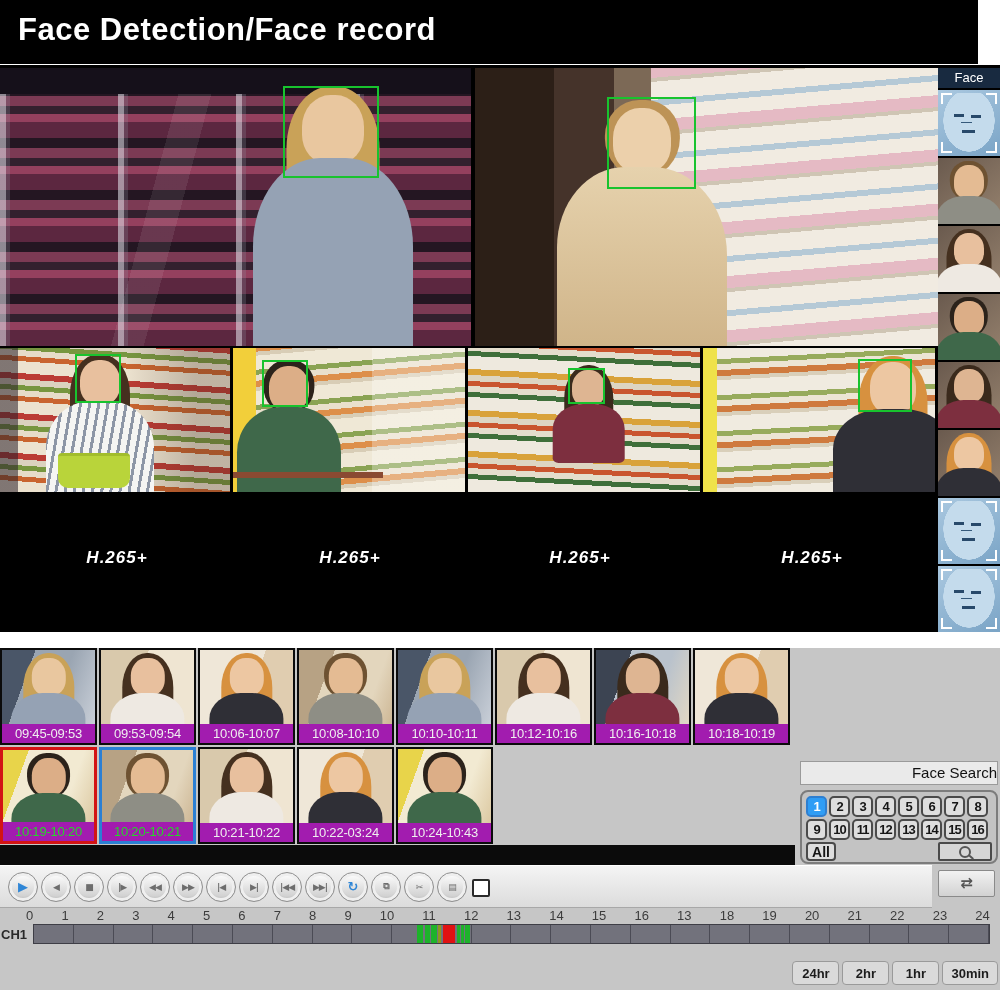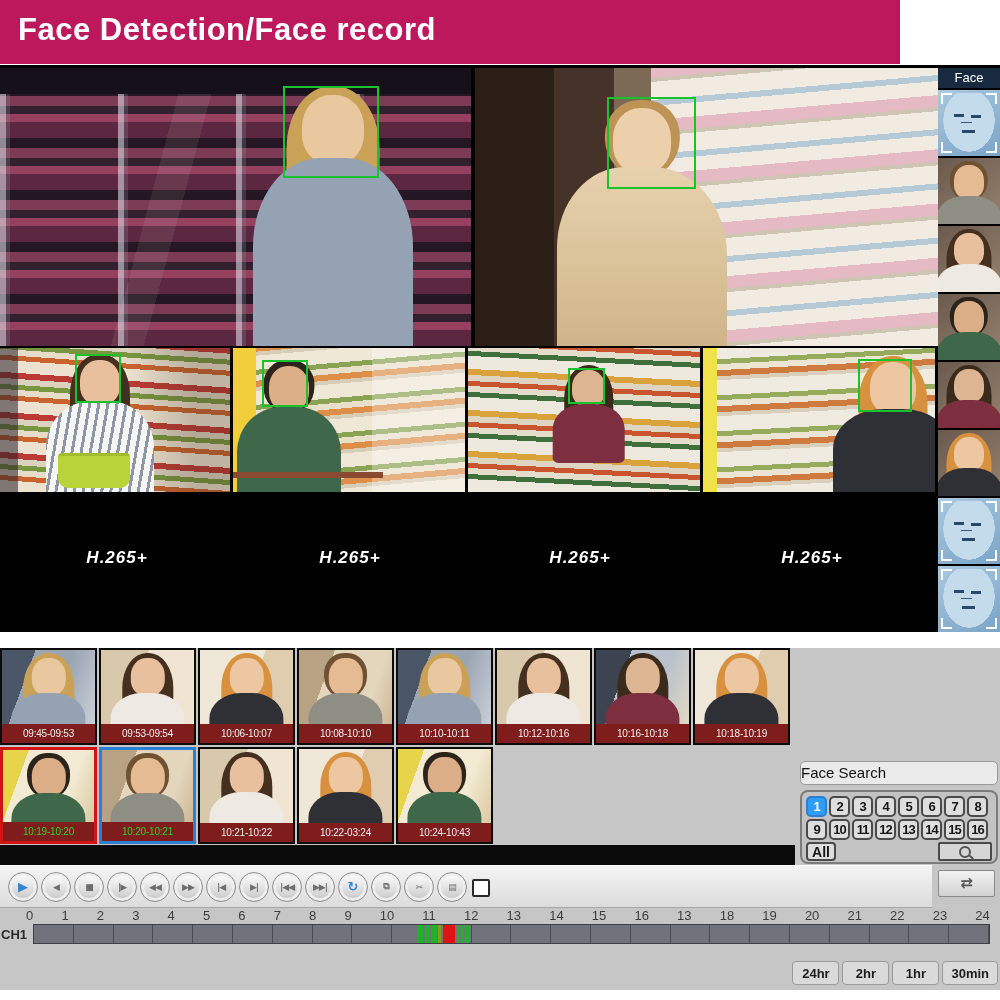--- a/index.html
+++ b/index.html
@@ -1,20 +1,20 @@
 <!DOCTYPE html>
 <html><head>
 <meta charset="utf-8">
 <style>
   html,body{margin:0;padding:0;background:#fff}
   .stage{position:relative;width:1000px;height:1000px;background:#fff;overflow:hidden;
          font-family:"Liberation Sans","DejaVu Sans",sans-serif;}
 
   
-  .banner{position:absolute;left:0;top:0;width:900px;height:64px;background:#be185d}
+  .banner{position:absolute;left:0;top:0;width:978px;height:64px;background:#000000}
   .banner h1{margin:0;padding:12px 0 0 18px;font-size:31px;font-weight:bold;color:#fff;letter-spacing:.5px}
 
   
   .monitor{position:absolute;left:0;top:65px;width:1000px;height:567px;background:#000}
   .view{position:absolute;overflow:hidden;background:#222}
   .v1{left:0;top:3px;width:471px;height:278px}
   .v2{left:475px;top:3px;width:463px;height:278px}
   .v3{left:0;top:283px;width:230px;height:144px}
   .v4{left:233px;top:283px;width:232px;height:144px}
   .v5{left:468px;top:283px;width:232px;height:144px}
@@ -118,21 +118,21 @@
   .cell.sel-blue{border:3px solid #2b7fd4}
   .photo{height:74px;position:relative;overflow:hidden;
     background:linear-gradient(110deg,#b7a284 0 30%,#e3d6bd 30% 75%,#cdb795)}
   .photo.p-green-man{background:linear-gradient(110deg,#e8d44a 0 22%,#f2ead2 22% 70%,#dcc9a2)}
   .photo.p-redhead{background:linear-gradient(110deg,#efe7d8 0 55%,#e0cdb0 55%)}
   .photo.p-blond-man{background:linear-gradient(110deg,#4a5668 0 28%,#9aa5b2 28% 60%,#c9cfd8)}
   .photo.p-brunette{background:linear-gradient(110deg,#d9c9ac 0 40%,#efe5d2 40%)}
   .photo.p-darkred-woman{background:linear-gradient(110deg,#3c4452 0 30%,#b9c2cc 30% 65%,#e2d8c4)}
   .photo .person{left:50%;transform:translateX(-50%);top:8px;--hw:34px}
   .cell.sel-red .photo,.cell.sel-blue .photo{height:72px}
-  .tstamp{height:19px;background:#7f1d1d;color:#efefef;font-size:10px;line-height:19px;letter-spacing:-.2px}
+  .tstamp{height:19px;background:#a21caf;color:#efefef;font-size:13px;line-height:19px;letter-spacing:-.2px}
   .sel-red .tstamp,.sel-blue .tstamp{color:#27d42b}
 
   .blackbar{position:absolute;left:0;top:197px;width:795px;height:20px;background:#0b0b0b}
 
   .controlbar{position:absolute;left:0;top:217px;width:932px;height:43px;box-sizing:border-box;
     background:linear-gradient(#f4f4f4,#dcdcdc);border-top:1px solid #fff;border-bottom:1px solid #a8a8a8;
     display:flex;align-items:center;gap:3px;padding-left:8px}
   .ctl{width:30px;height:30px;border-radius:50%;border:1px solid #8f8f8f;flex:0 0 30px;
     background:linear-gradient(#ffffff,#c8c8c8);box-shadow:inset 0 0 0 3px #efefef,inset 0 -2px 3px rgba(0,0,0,.2);
     display:flex;align-items:center;justify-content:center;padding:0;cursor:pointer}
@@ -141,22 +141,22 @@
   .checkbox{position:absolute;left:472px;top:13px;width:14px;height:14px;background:#fff;
     border:2px solid #2a2a2a;border-radius:2px}
 
   .refreshbtn{position:absolute;left:938px;top:222px;width:57px;height:27px;border-radius:2px;
     background:linear-gradient(#f2f2f2,#d2d2d2);border:1px solid #8a8a8a;
     font-weight:bold;color:#555;font-size:15px;line-height:23px;text-align:center;padding:0;cursor:pointer;
     font-family:"DejaVu Sans",sans-serif}
 
   
   .fsearch{position:absolute;left:800px;top:113px;width:198px}
-  .fs-title{height:22px;background:#eaeaea;border:1px solid #9a9a9a;border-radius:5px;
-    text-align:left;font-size:15px;line-height:22px;color:#111;margin-bottom:5px}
+  .fs-title{height:22px;background:#eaeaea;border:1px solid #9a9a9a;border-radius:0;
+    text-align:right;font-size:15px;line-height:22px;color:#111;margin-bottom:5px}
   .fs-box{border:2px solid #7c7c7c;border-radius:8px;background:#c3c3c3;padding:4px;height:62px;position:relative;box-sizing:content-box}
   .fs-grid{display:flex;flex-wrap:wrap;gap:2px;width:186px}
   .chbtn{width:21px;height:21px;box-sizing:border-box;background:#dedede;border:2px solid #4a4a4a;border-radius:5px;
     font-size:13px;font-weight:bold;color:#161616;display:flex;align-items:center;justify-content:center;
     padding:0;letter-spacing:-1px;cursor:pointer;font-family:"Liberation Sans",sans-serif}
   .chbtn.active{background:#2f9df5;border-color:#2f7fd0;color:#fff}
   .fs-row3{display:flex;justify-content:space-between;margin-top:2px}
   .fs-all{width:30px;height:19px;background:#dedede;border:2px solid #4a4a4a;border-radius:4px;
     font-size:14px;font-weight:bold;color:#161616;padding:0;cursor:pointer}
   .fs-search{width:54px;height:19px;background:#d6d6d6;border:2px solid #4a4a4a;border-radius:2px;

